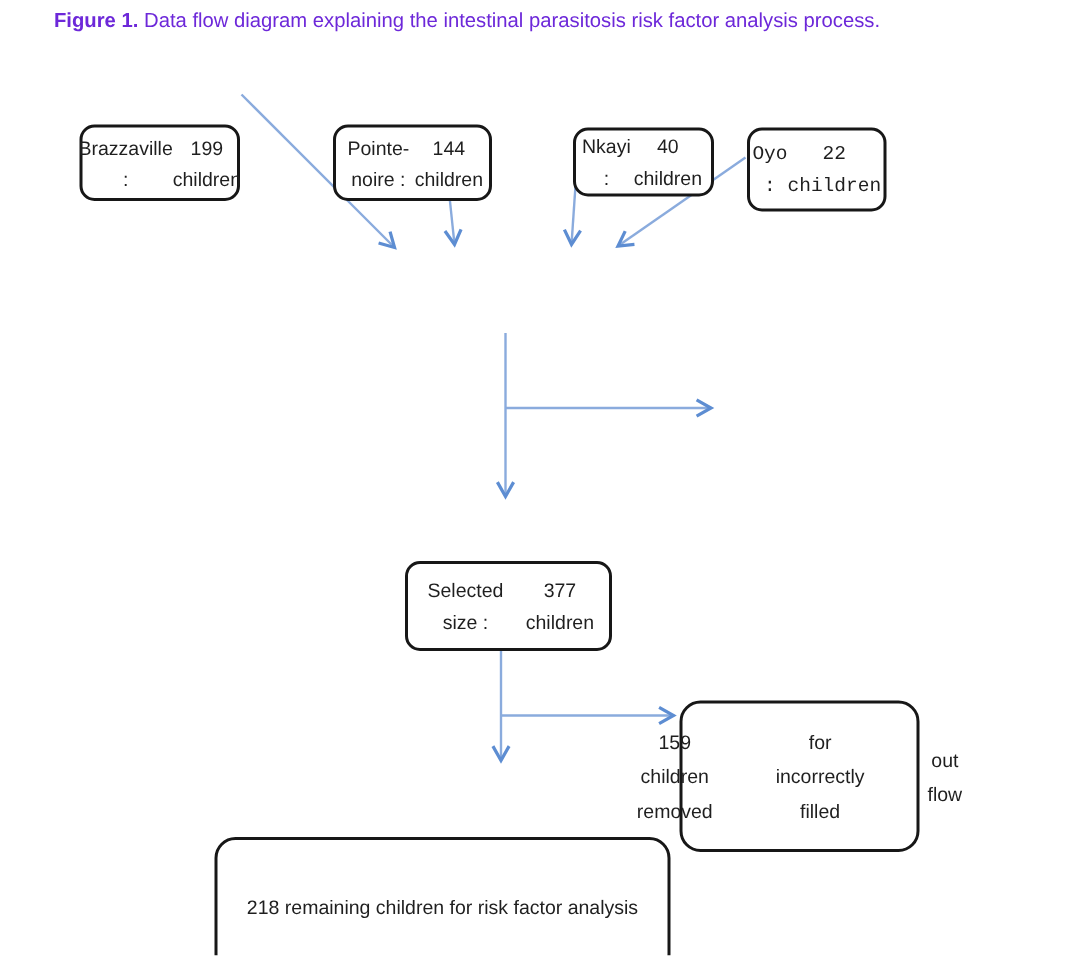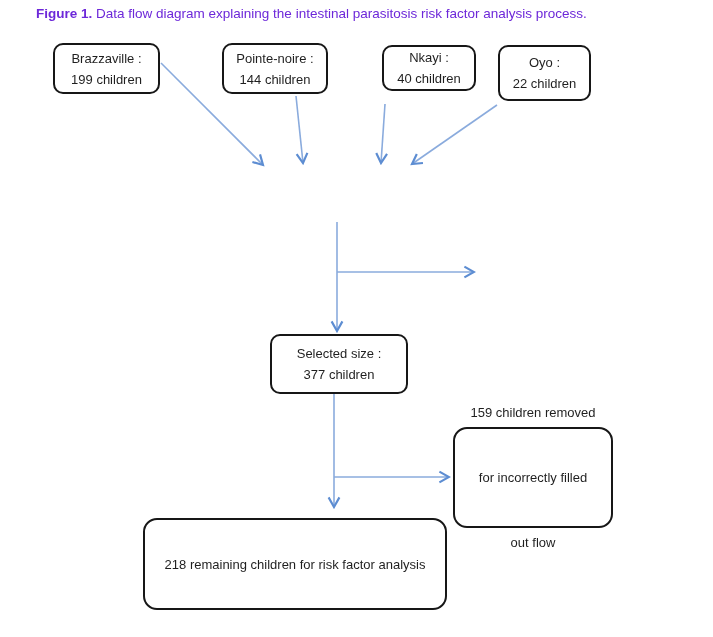--- a/index.html
+++ b/index.html
@@ -24,35 +24,36 @@
     white-space: nowrap;
   }
   #caption .cap-label { font-weight: bold; }
   .node {
     position: absolute;
     box-sizing: border-box;
     background: #ffffff;
     border: 2.5px solid #171717;
     border-radius: 10px;
     display: flex;
-    flex-direction: column;
+    flex-direction: row;
     align-items: center;
     justify-content: center;
     text-align: center;
     font-size: 13px;
     line-height: 21px;
     color: #1f1f1f;
     padding: 2px 4px;
     z-index: 2;
+    margin-top: 40px;
   }
   .node.big { border-radius: 14px; gap: 42px; }
   #node-brazzaville { left: 53px;  top: 43px;  width: 107px; height: 51px; }
   #node-pointe-noire{ left: 222px; top: 43px;  width: 106px; height: 51px; }
   #node-nkayi      { left: 382px; top: 45px;  width: 94px;  height: 46px; justify-content: center; }
-  #node-oyo        { left: 498px; top: 45px;  width: 93px;  height: 56px; }
+  #node-oyo        { left: 498px; top: 45px;  width: 93px;  height: 56px; font-family: Liberation Mono, monospace; }
   #node-sample     { left: 268px; top: 167px; width: 149px; height: 55px; }
   #node-excluded   { left: 478px; top: 252px; width: 92px;  height: 52px; }
   #node-selected   { left: 270px; top: 334px; width: 138px; height: 60px; }
   #node-removed    { left: 453px; top: 427px; width: 160px; height: 101px; line-height: 23px; }
   #node-final      { left: 143px; top: 518px; width: 304px; height: 92px; }
   #arrow-layer {
     position: absolute;
     left: 0; top: 0;
     width: 713px; height: 637px;
     z-index: 1;

